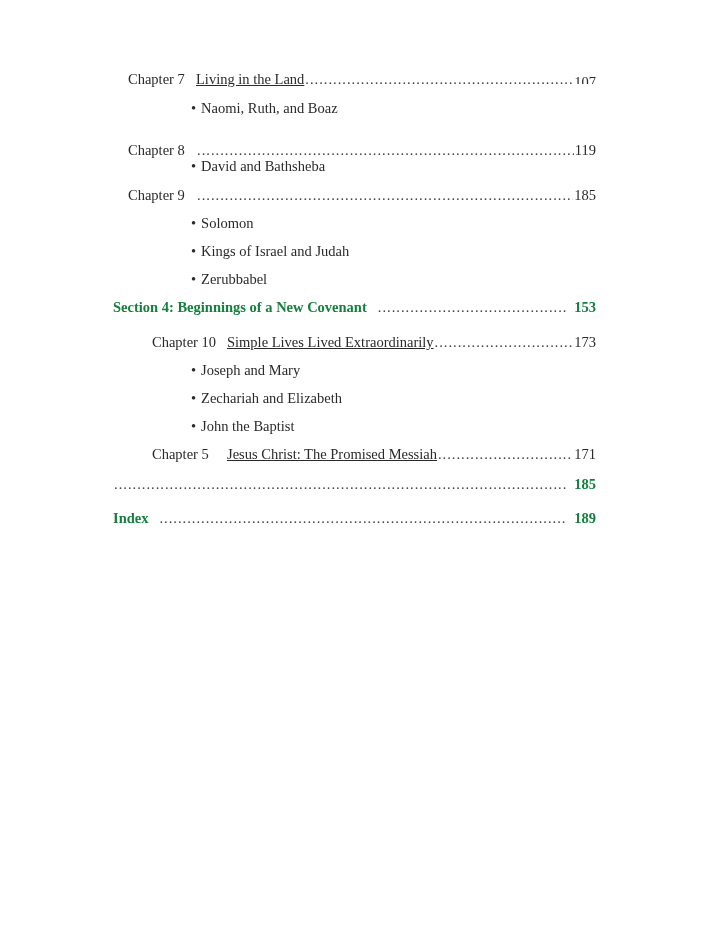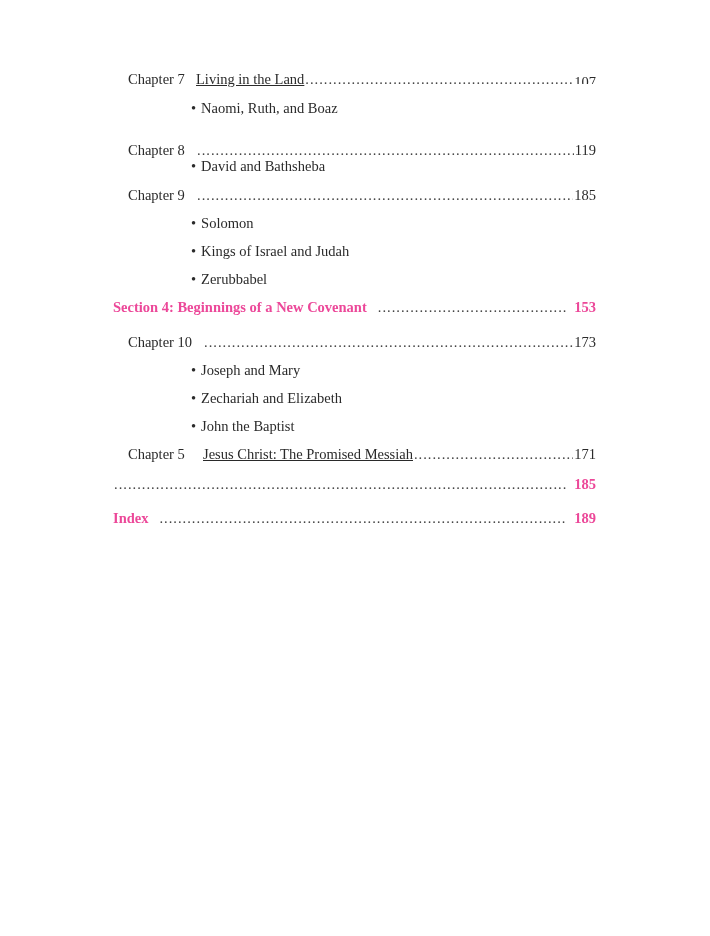--- a/index.html
+++ b/index.html
@@ -1,28 +1,28 @@
 <!DOCTYPE html>
 <html><head>
 <meta charset="utf-8">
 <style>
   html, body { margin: 0; padding: 0; background: #ffffff; }
   body { width: 710px; height: 936px; position: relative; overflow: hidden;
          font-family: "Liberation Serif", "DejaVu Serif", serif; color: #2a2a2a; }
   .row { position: absolute; left: 0; display: flex; align-items: baseline; white-space: nowrap; }
   .chapter { font-size: 14.5px; left: 128px; width: 468px; }
   .chapter .num { width: 68px; flex: none; }
-  .chapter.wide .num { width: 75px; }
+  .chapter.wide .num { width: 75px; margin-left: 24px; }
   .chapter .title { flex: none; text-decoration: underline; }
   .leader { flex: 1 1 auto; overflow: hidden; margin: 0 1px; letter-spacing: 1px; color: #444; }
   .leader::before { content: "..................................................................................................................................................................................................................."; }
   .page { flex: none; }
   .bullet { font-size: 14.5px; left: 191px; }
   .bullet .dot { margin-right: 5px; }
-  .section { font-size: 14.5px; font-weight: bold; left: 113px; width: 483px; color: #ec4899; }
+  .section { font-size: 14.5px; font-weight: bold; left: 113px; width: 483px; color: #15803d; }
   .section .title { flex: none; margin-right: 10px; }
   .section .leader { font-weight: normal; }
   .section .page { margin-left: 6px; }
   .cut { display:inline-block; height: 10px; overflow: hidden; vertical-align: baseline; }
 </style>
 </head>
 <body>
 
 <div>
 
@@ -66,20 +66,21 @@
   </div>
 
   <div class="row section" style="top:299px">
     <span class="title">Section 4: Beginnings of a New Covenant</span>
     <span class="leader"></span>
     <span class="page">153</span>
   </div>
 
   <div class="row chapter wide" style="top:334px">
     <span class="num">Chapter 10</span>
+    <span class="title">Simple Lives Lived Extraordinarily</span>
     <span class="leader"></span>
     <span class="page">173</span>
   </div>
   <div class="row bullet" style="top:362px">
     <span class="dot">•</span>
     <span>Joseph and Mary</span>
   </div>
   <div class="row bullet" style="top:390px">
     <span class="dot">•</span>
     <span>Zechariah and Elizabeth</span>

